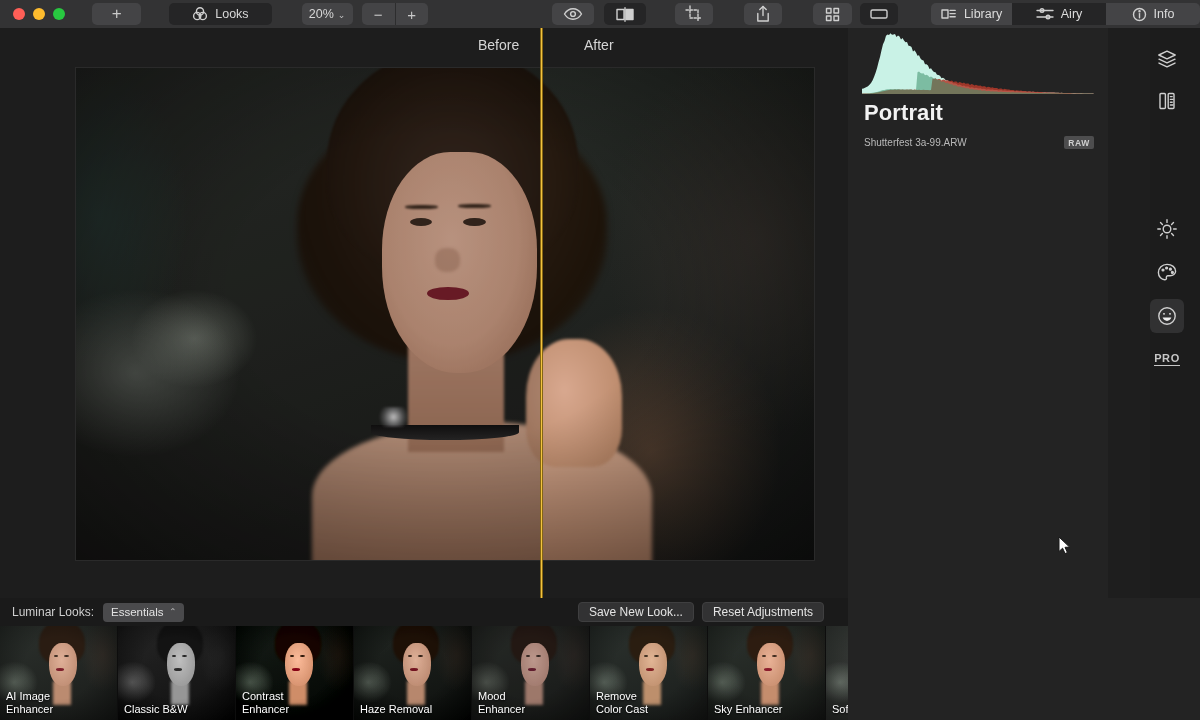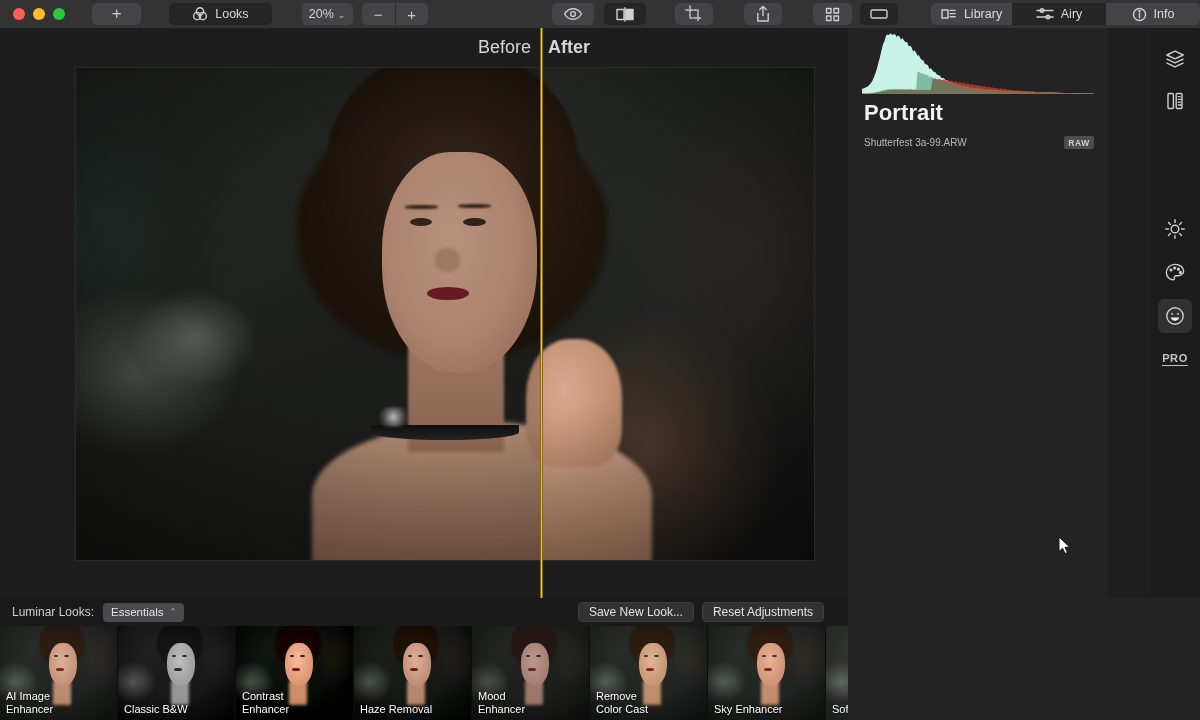--- a/index.html
+++ b/index.html
@@ -61,24 +61,24 @@
   svg { display:block; }
   .ic { stroke:#cfcfcf; stroke-width:1.4; fill:none; stroke-linecap:round; stroke-linejoin:round; }
 
   
   .canvas {
     position:absolute; top:28px; left:0; width:890px; height:570px;
     background:#1d1d1d;
   }
   .ba-labels {
     position:absolute; top:0; left:0; width:890px; height:32px;
-    font-size:18px; color:#d5d5d5;
+    font-size:14px; color:#d5d5d5;
   }
   #before-label { position:absolute; left:478px; top:9px; }
-  #after-label  { position:absolute; left:548px; top:9px;font-weight:bold; }
+  #after-label  { position:absolute; left:584px; top:9px; }
 
   .photo-wrap {
     position:absolute; left:76px; top:40px; width:738px; height:492px;
     overflow:hidden; background:#0c0c0c;
     box-shadow:0 0 0 1px #2a2a2a;
   }
   .photo { position:absolute; inset:0; }
 
   
   .bg-blur {
@@ -249,21 +249,21 @@
     font-size:8.5px; letter-spacing:.6px; padding:1.5px 4px; border-radius:2px;
     font-weight:bold;
   }
 
   
   .rail {
     position:absolute; top:28px; left:1150px; width:50px; height:692px;
     background:#1c1c1c;
   }
   .rail-ic {
-    position:absolute; left:8px; width:34px; height:34px;
+    position:absolute; left:0; width:34px; height:34px;
     display:flex; align-items:center; justify-content:center; border-radius:6px;text-align:center;
   }
   .rail-ic.active { background:#313132; }
   .rail-ic svg { width:22px; height:22px; }
   #rail-pro { font-size:11px; font-weight:bold; color:#c6c6c6;
               letter-spacing:.6px; border-bottom:1.5px solid #c6c6c6; line-height:13px; }
 
   
   #cursor { position:absolute; left:1058px; top:536px; width:14px; height:20px; }
 

